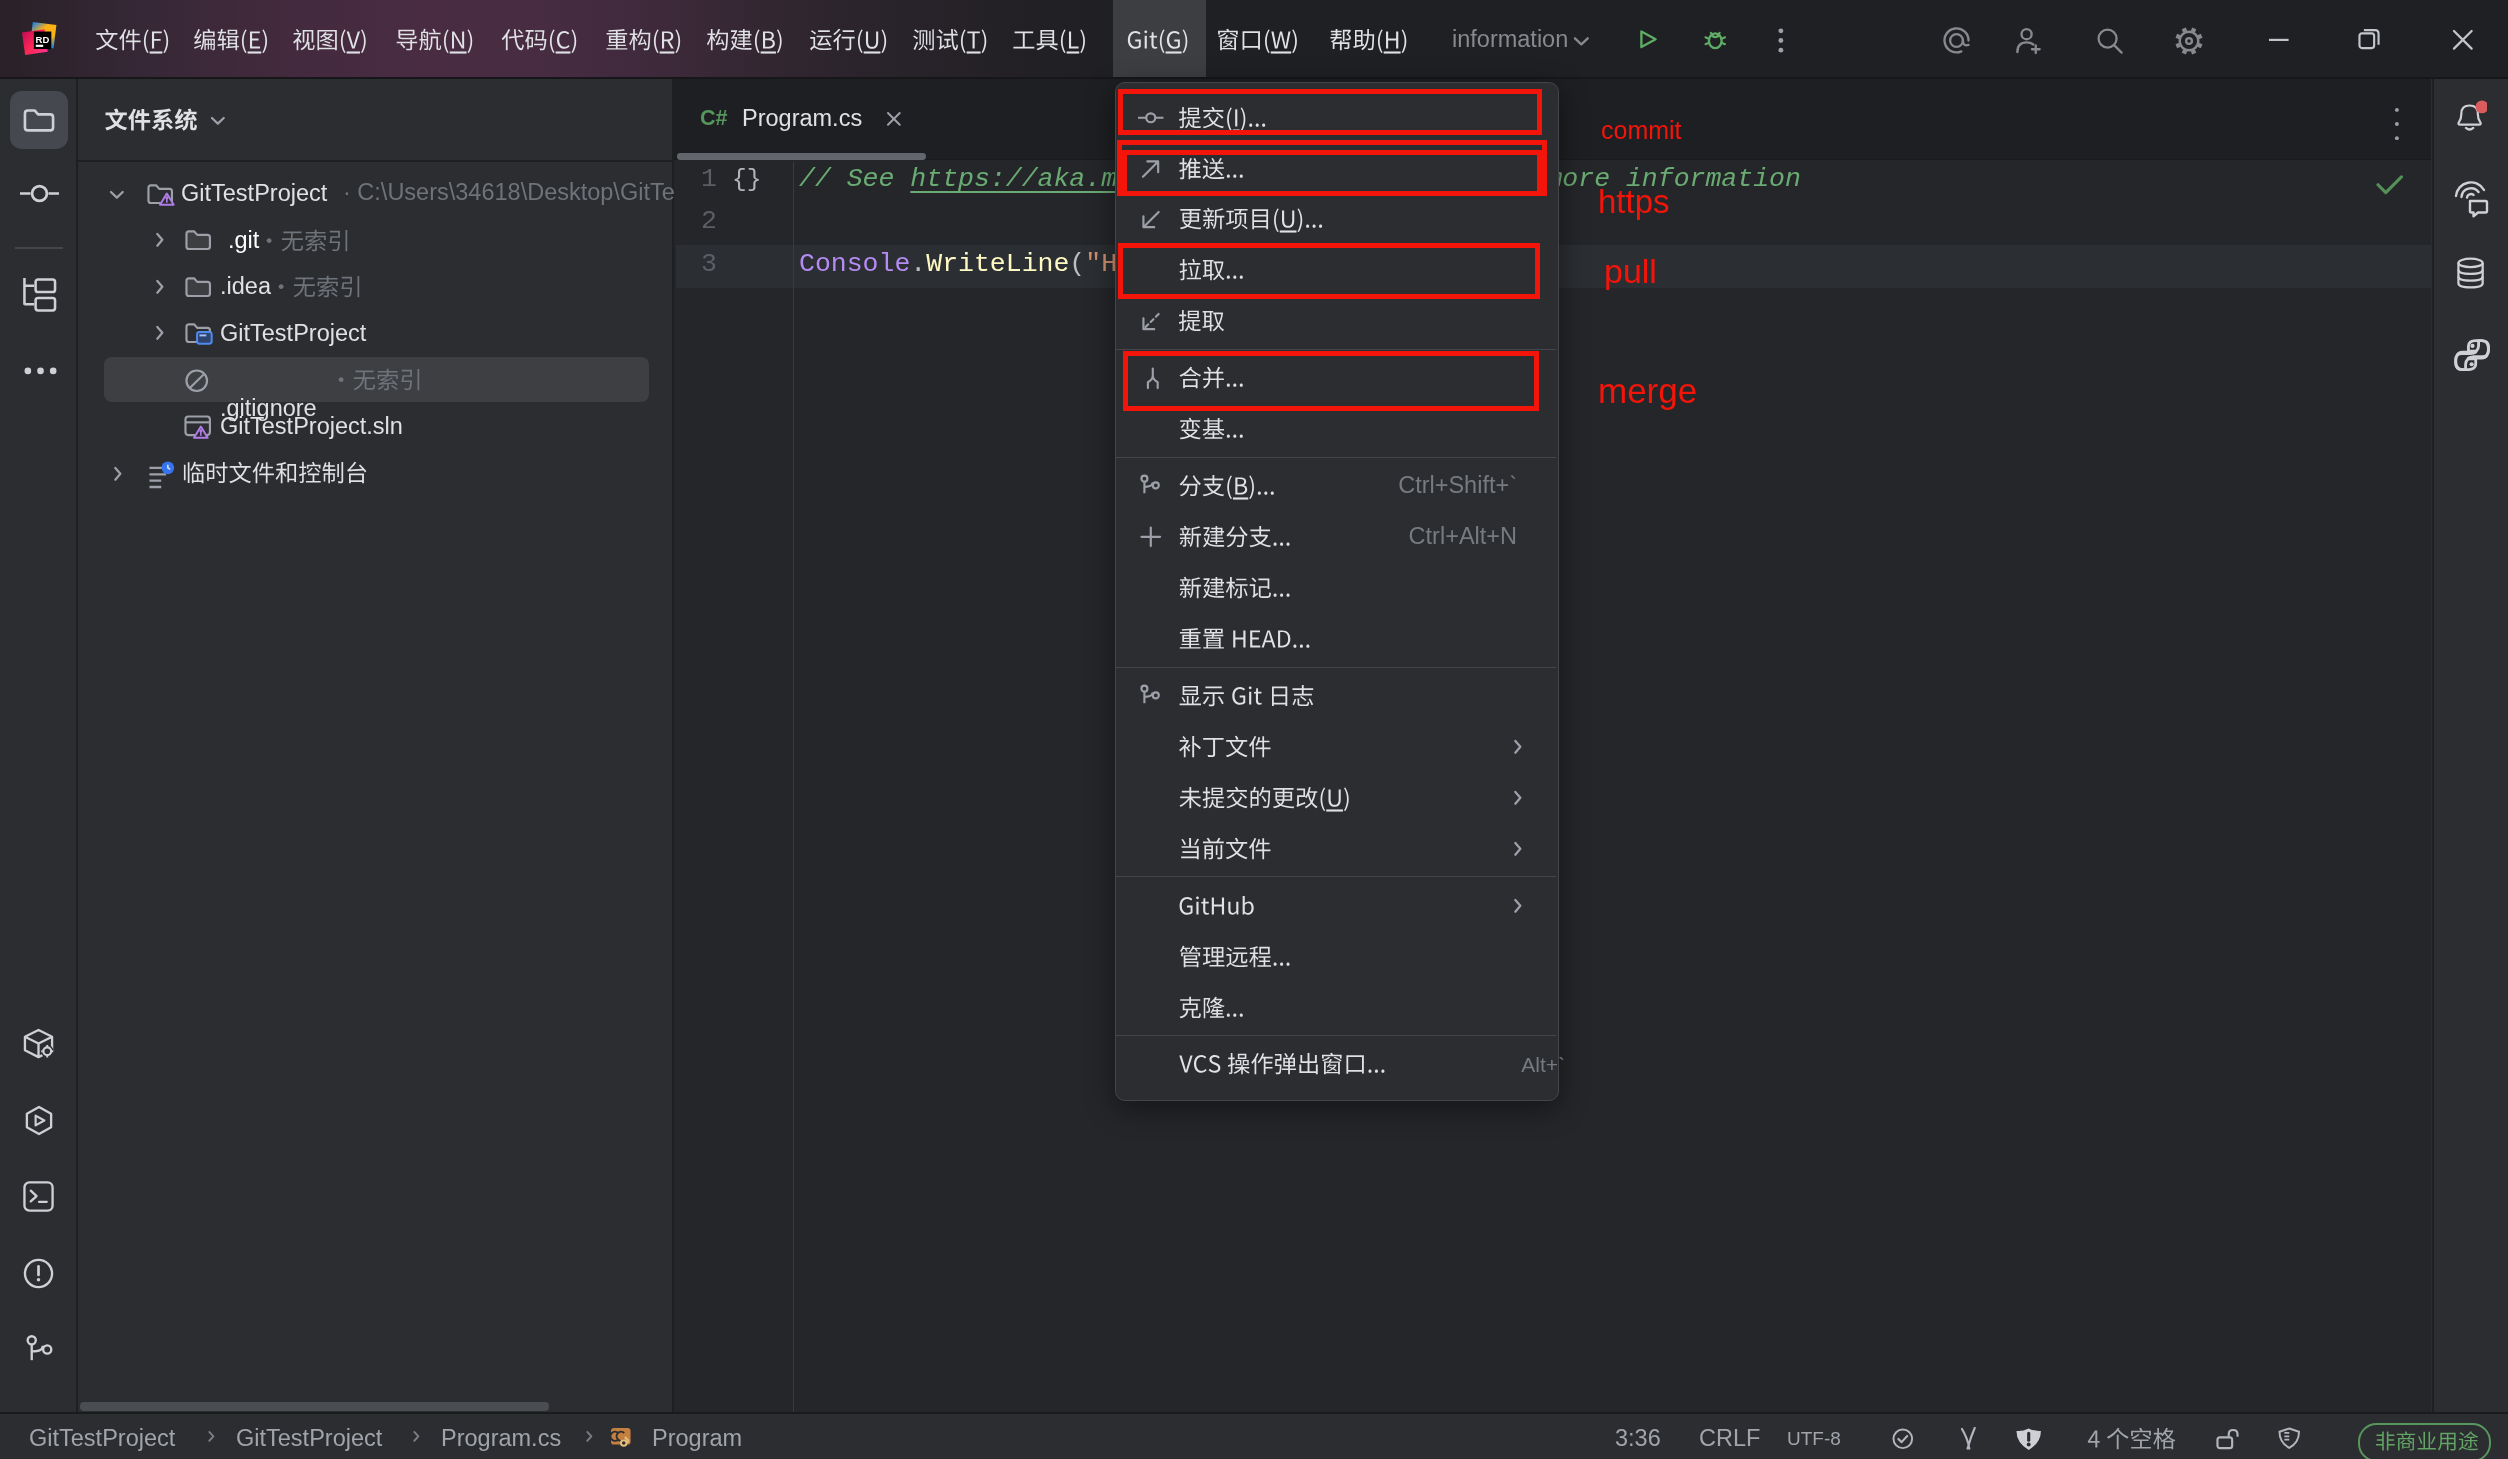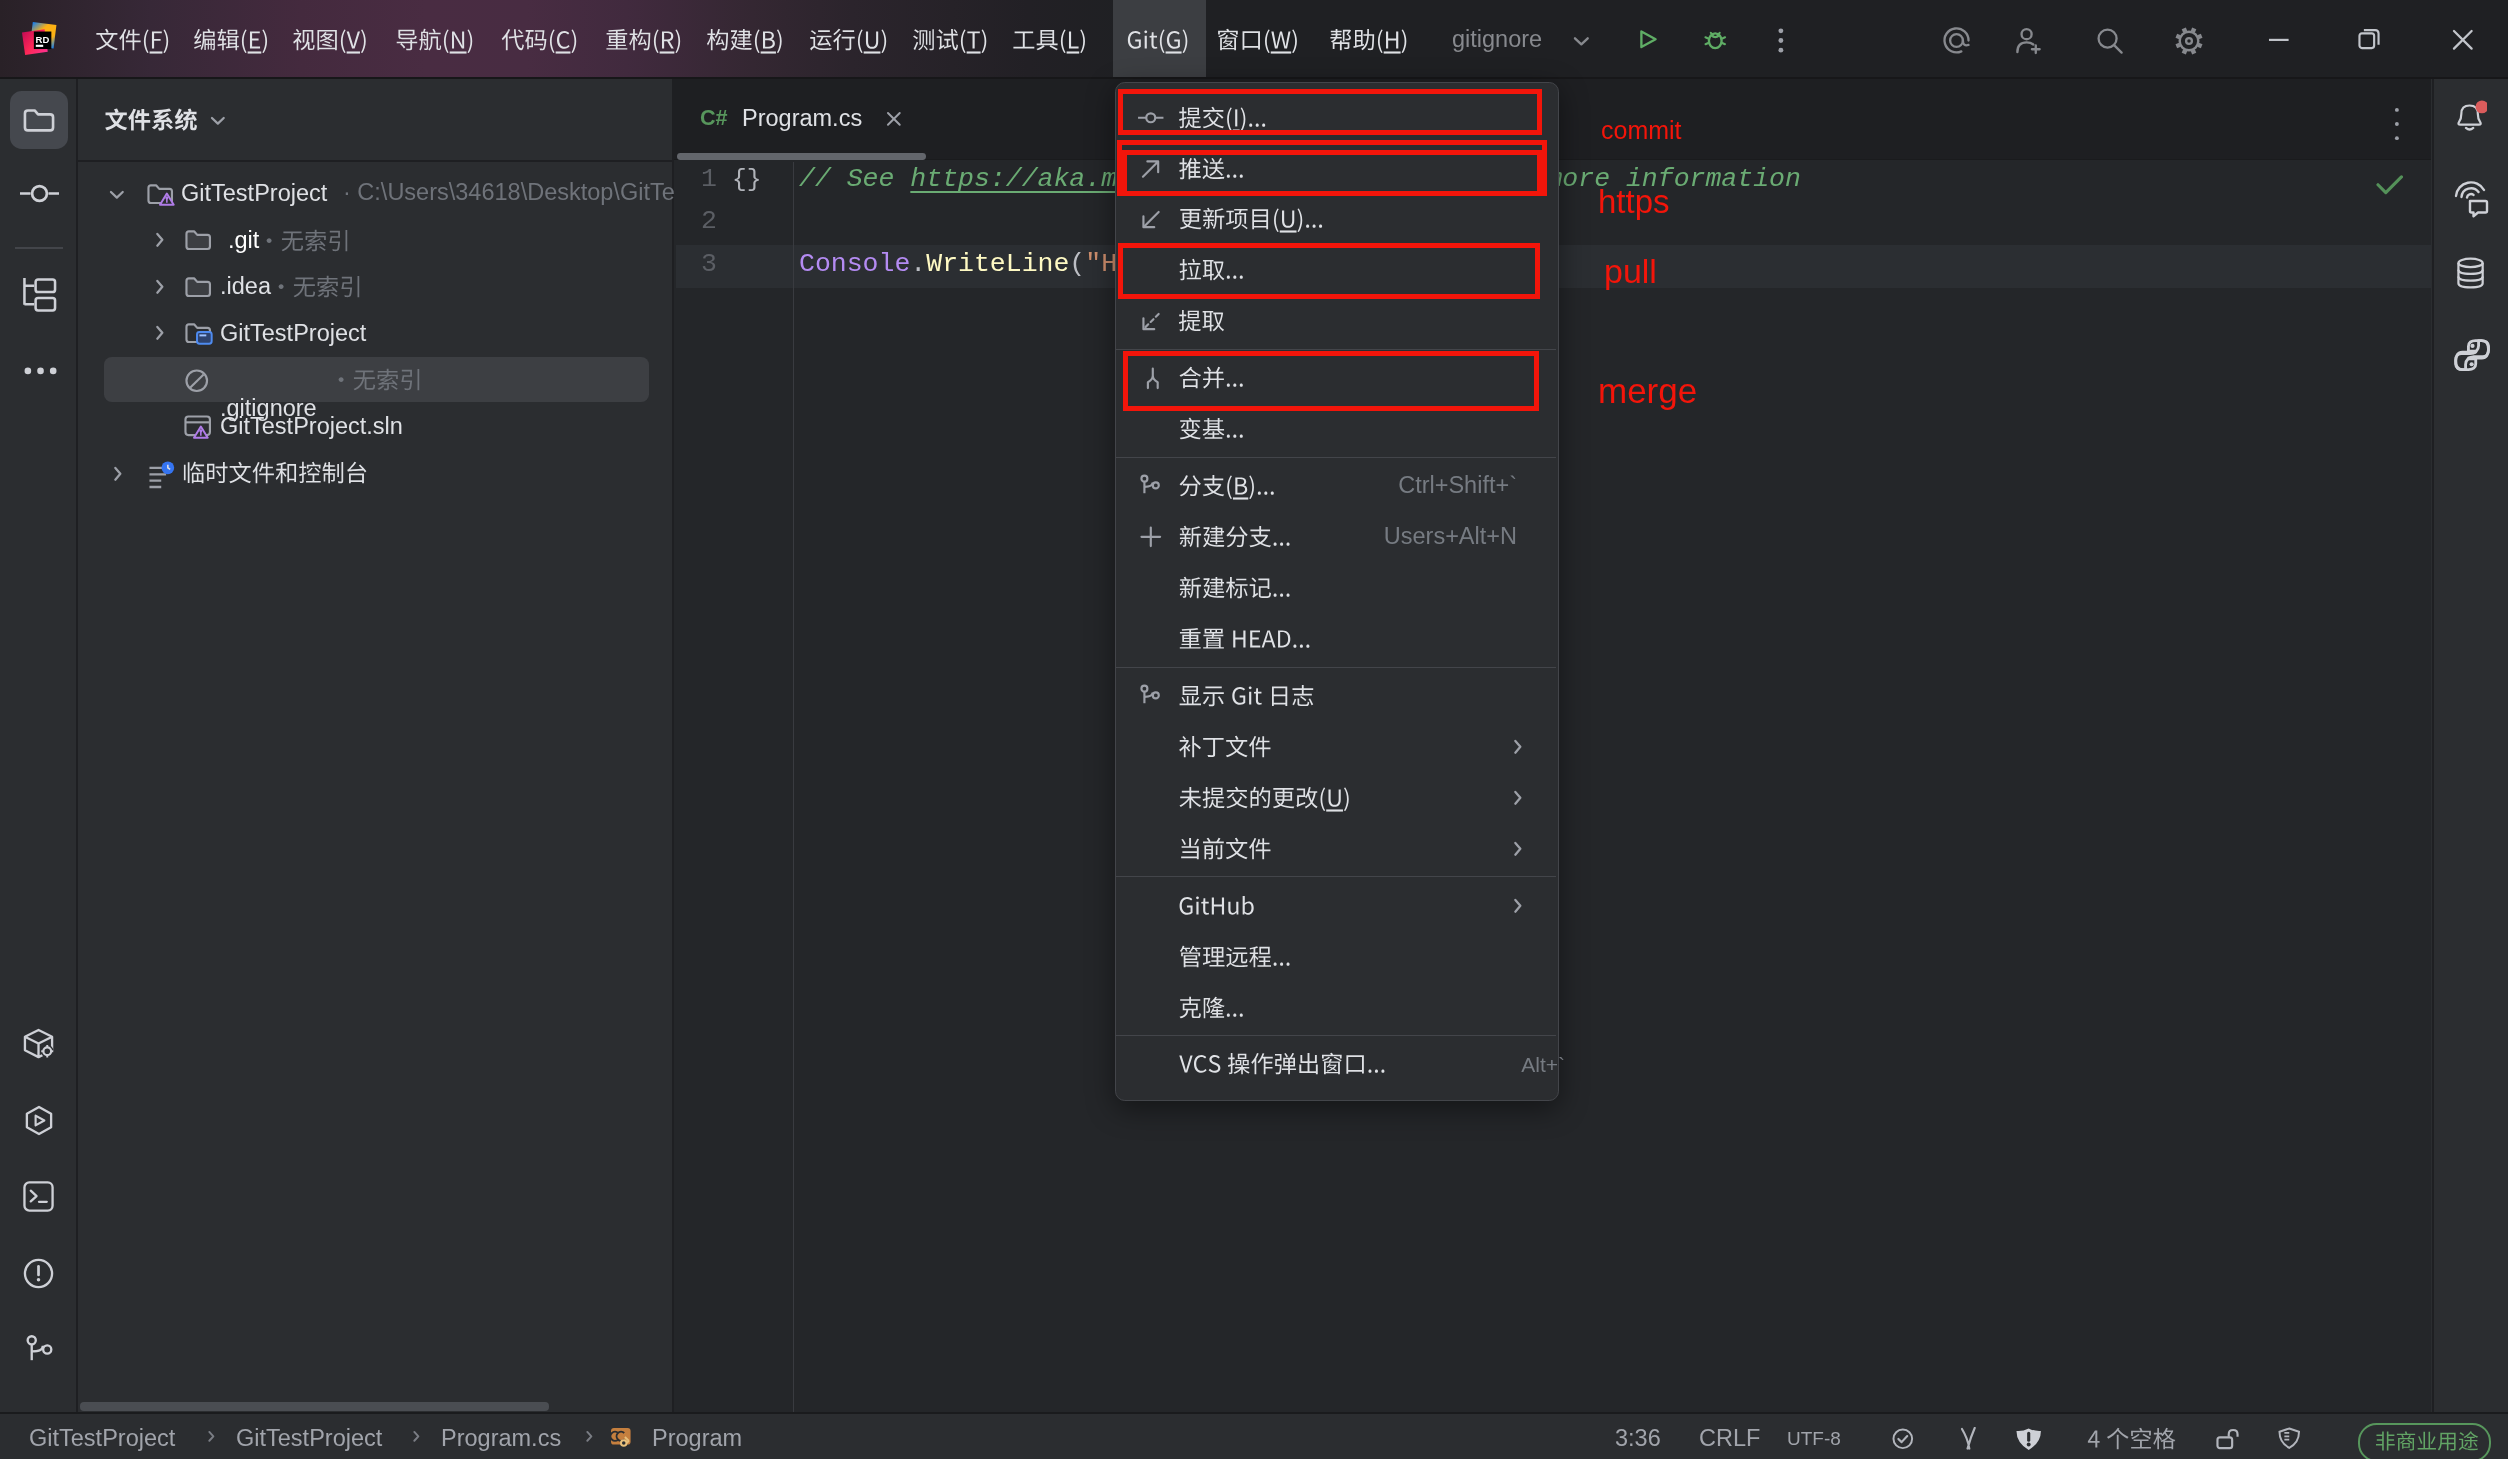--- a/index.html
+++ b/index.html
@@ -272,21 +272,21 @@
     <svg class="" style="position:absolute;left:1329px;top:24px;overflow:visible" width="81" height="32" viewBox="0 0 83 33">
       <g transform="translate(0,25.2) scale(0.02400,-0.02400)" fill="#dfe1e5">
         <use href="#g5e2er" x="0"></use>
         <use href="#g52a9r" x="1000"></use>
         <use href="#g28r" x="2000"></use>
         <use href="#g48r" x="2338"></use>
         <use href="#g29r" x="3066"></use>
       </g>
       <rect x="56.1" y="28.3" width="17.5" height="2.2" fill="#dfe1e5"></rect>
     </svg>
-    <div style="position:absolute;left:1452px;top:24.5px;font-family:'Liberation Sans',sans-serif;font-size:23.5px;font-weight:normal;color:#87898e;line-height:29px;white-space:pre;">gitignore</div>
+    <div style="position:absolute;left:1452px;top:24.5px;font-family:'Liberation Sans',sans-serif;font-size:23.5px;font-weight:normal;color:#87898e;line-height:29px;white-space:pre;">information</div>
     <svg class="" style="position:absolute;left:1573px;top:33px" width="16.7" height="16.7" viewBox="0 0 17 17" fill="none">
       <path d="M2 5.440000 L8.500000 11.560000 L15.000000 5.440000" stroke="#87898e" stroke-width="2.400000" stroke-linecap="round" stroke-linejoin="round"></path>
     </svg>
     <svg class="" style="position:absolute;left:1636px;top:27.4px" width="24.5" height="24.5" viewBox="0 0 25 25" fill="none">
       <path d="M5.5 4.5 L20 12.5 L5.5 20.5 Z" stroke="#5fad65" stroke-width="2.4" stroke-linejoin="round"></path>
     </svg>
     <svg class="" style="position:absolute;left:1703px;top:27.4px" width="24.5" height="24.5" viewBox="0 0 25 25" fill="none">
       <ellipse cx="12.5" cy="14" rx="6.5" ry="7.5" stroke="#5fad65" stroke-width="2.4"></ellipse>
       <path d="M8.5 8.5 Q12.5 12 16.5 8.5" stroke="#5fad65" stroke-width="2.2"></path>
       <path d="M8 6 L10 8.2 M17 6 L15 8.2 M5.8 12 L2.5 10.5 M19.2 12 L22.5 10.5 M5.9 16 L2.6 17.5 M19.1 16 L22.4 17.5" stroke="#5fad65" stroke-width="2.2" stroke-linecap="round"></path>
@@ -728,21 +728,21 @@
         <use href="#g5206r" x="2000"></use>
         <use href="#g652fr" x="3000"></use>
         <use href="#g2er" x="4000"></use>
         <use href="#g2er" x="4278"></use>
         <use href="#g2er" x="4556"></use>
       </g>
     </svg>
     <svg class="" style="position:absolute;left:1140px;top:526px" width="21.6" height="21.6" viewBox="0 0 22 22" fill="none">
       <path d="M11 1.5 V20.5 M1.5 11 H20.5" stroke="#9da0a8" stroke-width="2.2" stroke-linecap="round"></path>
     </svg>
-    <div style="position:absolute;right:991px;top:522px;font-family:'Liberation Sans',sans-serif;font-size:23.5px;color:#767b82;line-height:29px;white-space:pre">Users+Alt+N</div>
+    <div style="position:absolute;right:991px;top:522px;font-family:'Liberation Sans',sans-serif;font-size:23.5px;color:#767b82;line-height:29px;white-space:pre">Ctrl+Alt+N</div>
     <svg class="" style="position:absolute;left:1178px;top:572px;overflow:visible" width="116" height="32" viewBox="0 0 118 33">
       <g transform="translate(0,25.2) scale(0.02400,-0.02400)" fill="#dfe1e5">
         <use href="#g65b0r" x="0"></use>
         <use href="#g5efar" x="1000"></use>
         <use href="#g6807r" x="2000"></use>
         <use href="#g8bb0r" x="3000"></use>
         <use href="#g2er" x="4000"></use>
         <use href="#g2er" x="4278"></use>
         <use href="#g2er" x="4556"></use>
       </g>

